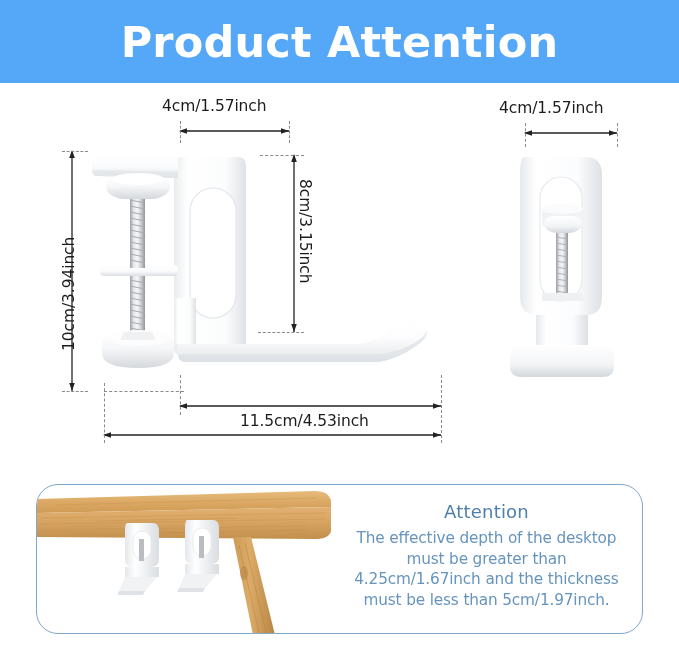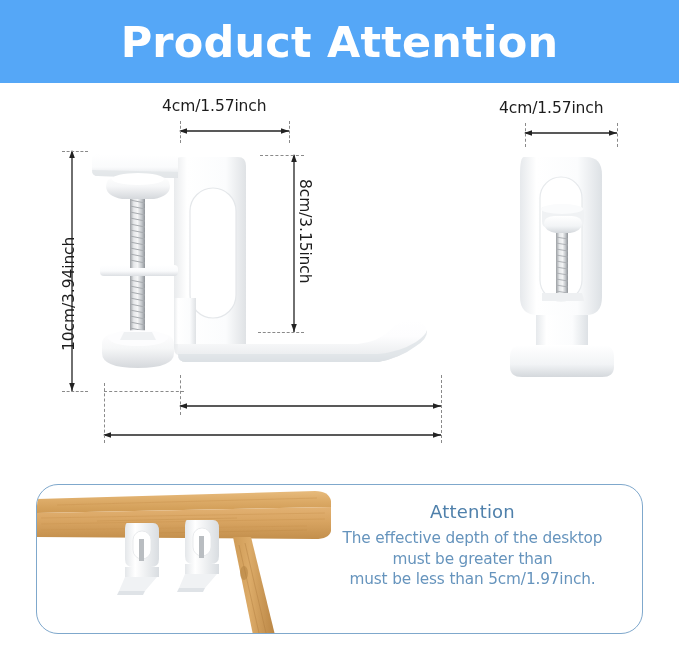--- a/index.html
+++ b/index.html
@@ -90,21 +90,21 @@
     border-radius: 22px;
     box-sizing: border-box;
     overflow: hidden;
   }
   .desk-art {
     position: absolute;
     left: 0; top: 0;
   }
   .attn-text-block {
     position: absolute;
-    left: 283px;
+    left: 297px;
     top: 16px;
     width: 305px;
     text-align: center;
   }
   .attn-heading {
     color: #4f80ab;
     font-size: 18px;
     font-family: "DejaVu Sans", sans-serif;
     margin-bottom: 6px;
     letter-spacing: 0.2px;
@@ -299,20 +299,21 @@
   <div class="ext-line h" style="left:104px; top:308px; width:80px;"></div>
   <div class="ext-line" style="left:525px; top:40px; height:24px;"></div>
   <div class="ext-line" style="left:617px; top:40px; height:24px;"></div>
 
   <div class="dim-label" style="left:162px; top:14px;">4cm/1.57inch</div>
 
   <div class="dim-label vert" style="left:60px; top:268px; transform: rotate(-90deg);">10cm/3.94inch</div>
 
   <div class="dim-label vert" style="left:314px; top:96px; transform: rotate(90deg);">8cm/3.15inch</div>
 
+  <div class="dim-label" style="left:240px; top:329px;">11.5cm/4.53inch</div>
 
 
   <div class="dim-label" style="left:499px; top:16px;">4cm/1.57inch</div>
 </div>
 
 <div class="attention-panel">
 
   <svg class="desk-art" width="320" height="150" viewBox="0 0 320 150">
     <defs>
       <linearGradient id="woodTop" x1="0" y1="0" x2="0" y2="1">
@@ -375,15 +376,16 @@
       <path d="M148 79 L182 79 L182 89 L148 89 Z" fill="url(#clampW)"></path>
       <path d="M148 89 L180 89 L168 103 L142 103 Z" fill="#f0f2f4"></path>
       <path d="M142 103 L168 103 L166 107 L140 107 Z" fill="#dfe3e7"></path>
     </g>
   </svg>
 
   <div class="attn-text-block">
     <div class="attn-heading">Attention</div>
     <div class="attn-line">The effective depth of the desktop</div>
     <div class="attn-line">must be greater than</div>
+    <div class="attn-line">4.25cm/1.67inch and the thickness</div>
     <div class="attn-line">must be less than 5cm/1.97inch.</div>
   </div>
 </div>
 
 </body></html>

